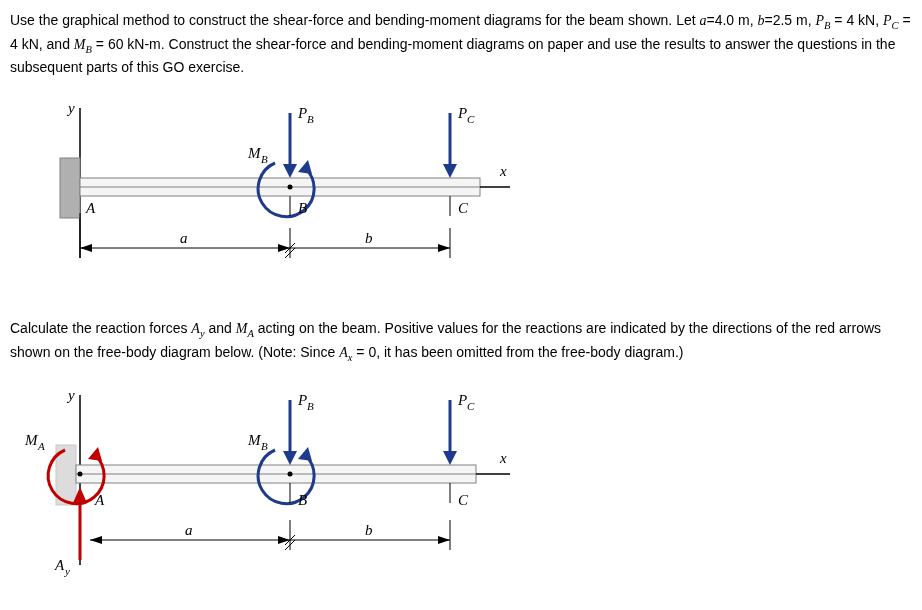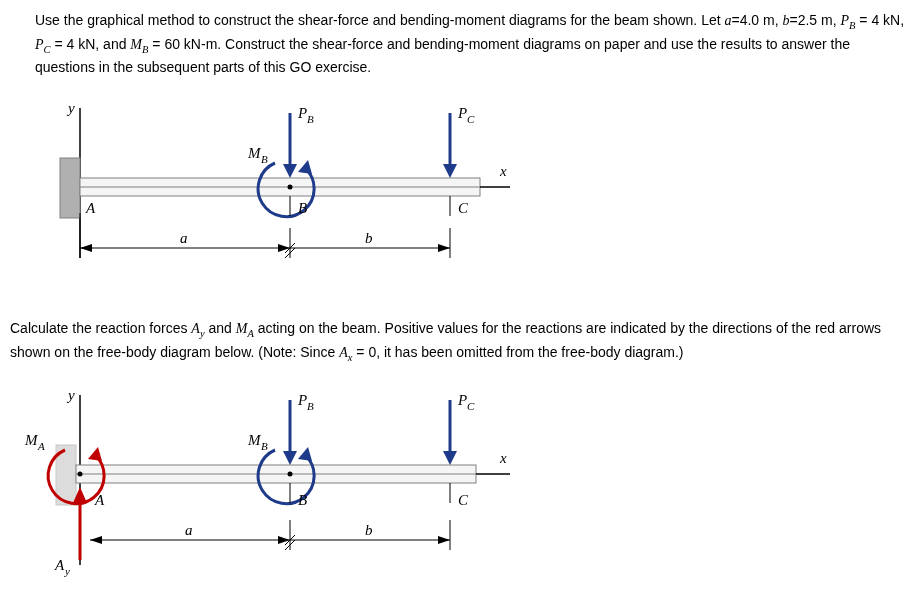--- a/index.html
+++ b/index.html
@@ -1,17 +1,17 @@
 <!DOCTYPE html>
 <html><head>
   <meta charset="utf-8">
   <style>
     * { box-sizing: border-box; margin: 0; padding: 0; }
     body { font-family: Arial, sans-serif; font-size: 14px; color: #000; background: #fff; padding: 10px; width: 922px; }
-    .problem-text { line-height: 1.5; margin-bottom: 20px; margin-left: 25px; }
+    .problem-text { line-height: 1.5; margin-bottom: 20px; }
     .diagram-container { position: relative; margin: 20px 0 30px 40px; height: 190px; width: 480px; }
     .beam-svg { display: block; }
     .instruction-text { line-height: 1.5; margin: 15px 0 4px 0; }
     .italic { font-style: italic; font-family: 'Times New Roman', serif; }
     .sub { font-size: 0.75em; vertical-align: sub; font-style: italic; font-family: 'Times New Roman', serif; }
   </style>
 </head>
 <body>
 
 <div class="problem-text">

